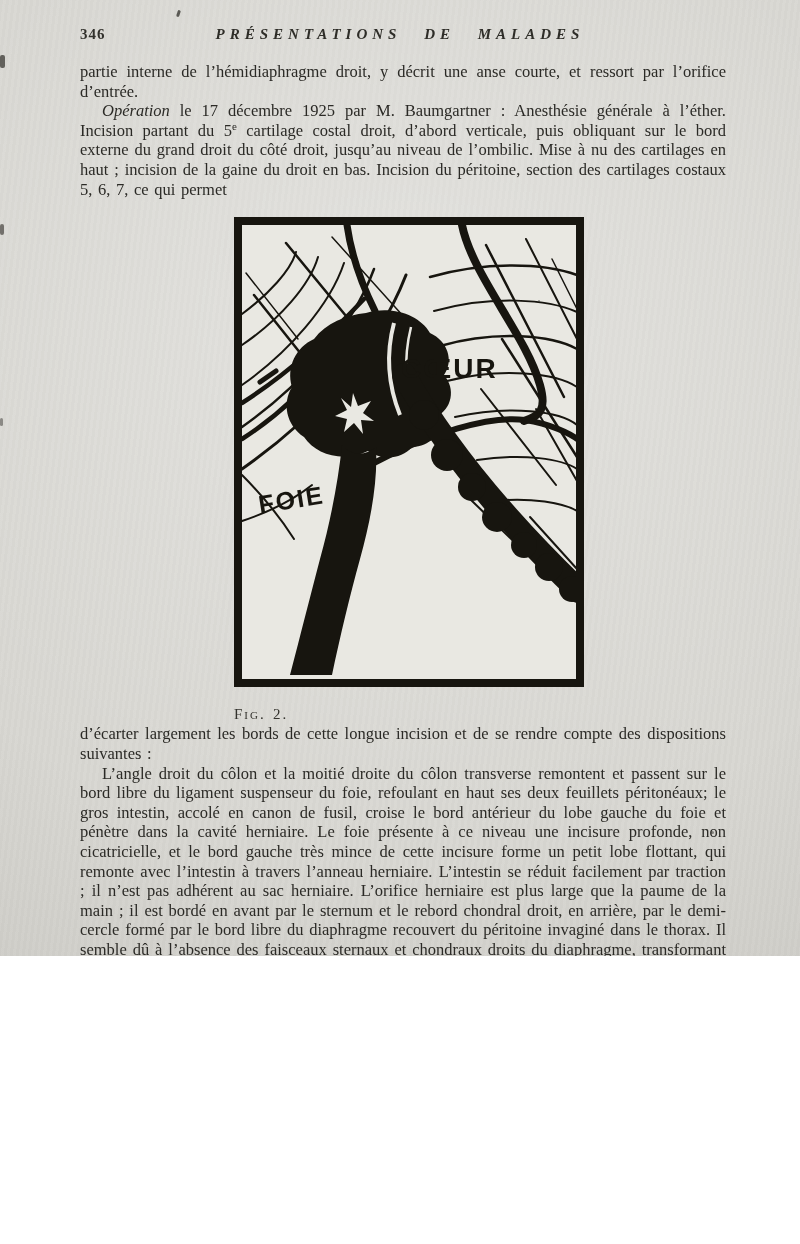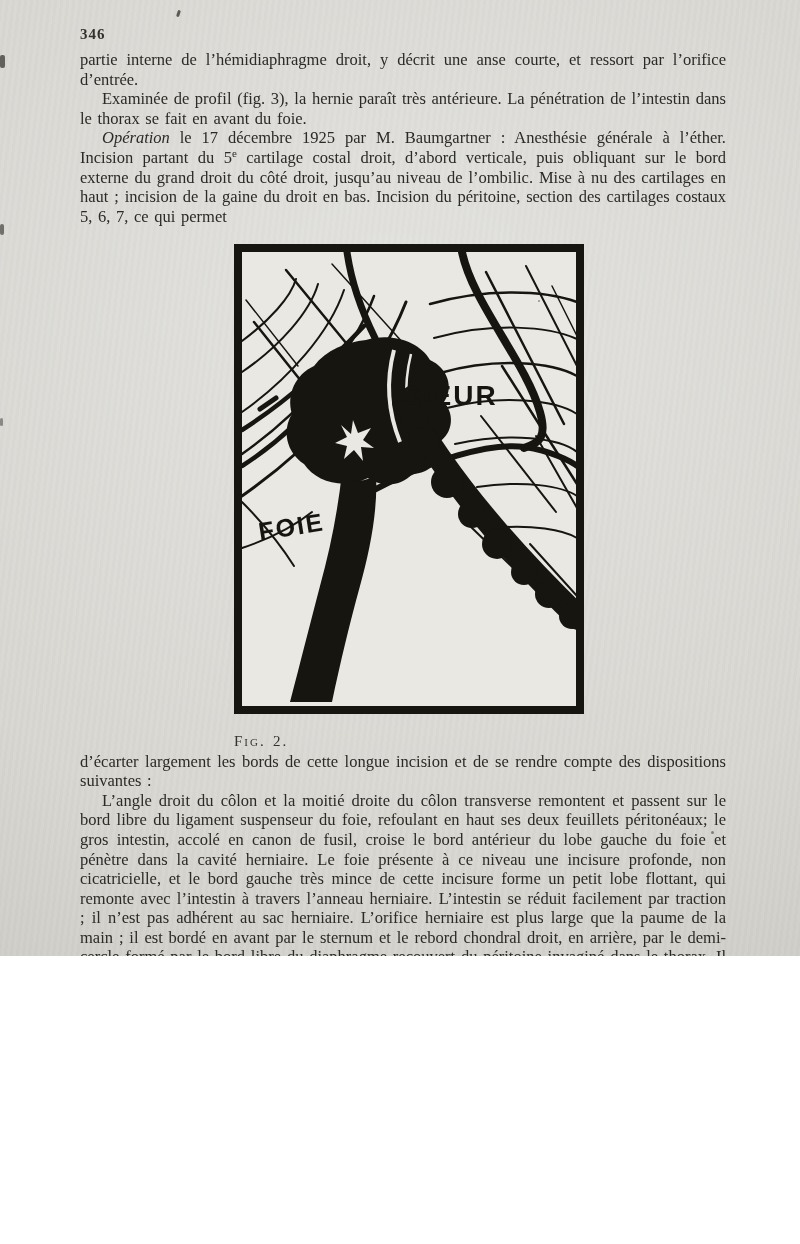--- a/index.html
+++ b/index.html
@@ -20,21 +20,21 @@
   .page-number{
     position:absolute;left:80px;top:0;
     font-size:15px;font-weight:bold;letter-spacing:1px;color:#32312c;
   }
   .head-title{
     position:absolute;left:0;width:100%;top:0;text-align:center;
     font-size:15px;font-style:italic;font-weight:600;
     letter-spacing:5px;word-spacing:14px;color:#2e2d28;
   }
   .content{
-    position:absolute;top:50px;left:80px;width:646px;
+    position:absolute;top:62px;left:80px;width:646px;
     font-size:16.5px;line-height:19.6px;
     text-align:justify;word-spacing:1.5px;
   }
   .content p{margin:0;}
   .indent{text-indent:22px;}
   .content sup{font-size:11px;line-height:0;}
   .figure-wrap{
     width:350px;margin:18px auto 0 auto;padding-left:12px;
   }
   .figure-caption{
@@ -55,25 +55,25 @@
   .sp5{left:711px;top:831px;width:3px;height:3px;opacity:.55;border-radius:50%;}
   .sp6{left:538px;top:300px;width:2px;height:2px;opacity:.5;border-radius:50%;}
 </style>
 </head>
 <body>
 
 <div class="page">
 
   <div class="running-head">
     <span class="page-number">346</span>
+    <span class="head-title">PRÉSENTATIONS DE MALADES</span>
   </div>
 
   <div class="content">
     <p>partie interne de l’hémidiaphragme droit, y décrit une anse courte, et ressort par l’orifice d’entrée.</p>
-    <p class="indent">Examinée de profil (fig. 3), la hernie paraît très antérieure. La pénétration de l’intestin dans le thorax se fait en avant du foie.</p>
     <p class="indent"><i>Opération</i><span> le 17 décembre 1925 par M. Baumgartner : Anesthésie générale à l’éther. Incision partant du 5</span><sup>e</sup><span> cartilage costal droit, d’abord verticale, puis obliquant sur le bord externe du grand droit du côté droit, jusqu’au niveau de l’ombilic. Mise à nu des cartilages en haut ; incision de la gaine du droit en bas. Incision du péritoine, section des cartilages costaux 5, 6, 7, ce qui permet</span></p>
 
     <div class="figure-wrap">
       <svg viewBox="0 0 350 470" width="350" height="470">
         <rect x="0" y="0" width="350" height="470" fill="#e9e8e2"></rect>
         <g stroke="#17150f" fill="none" stroke-linecap="round">
 
           <path d="M 8 252 C 75 205 140 140 172 58" stroke-width="3"></path>
           <path d="M 8 210 C 65 170 118 112 140 52" stroke-width="2.5"></path>
           <path d="M 8 168 C 55 135 96 88 110 46" stroke-width="2"></path>

